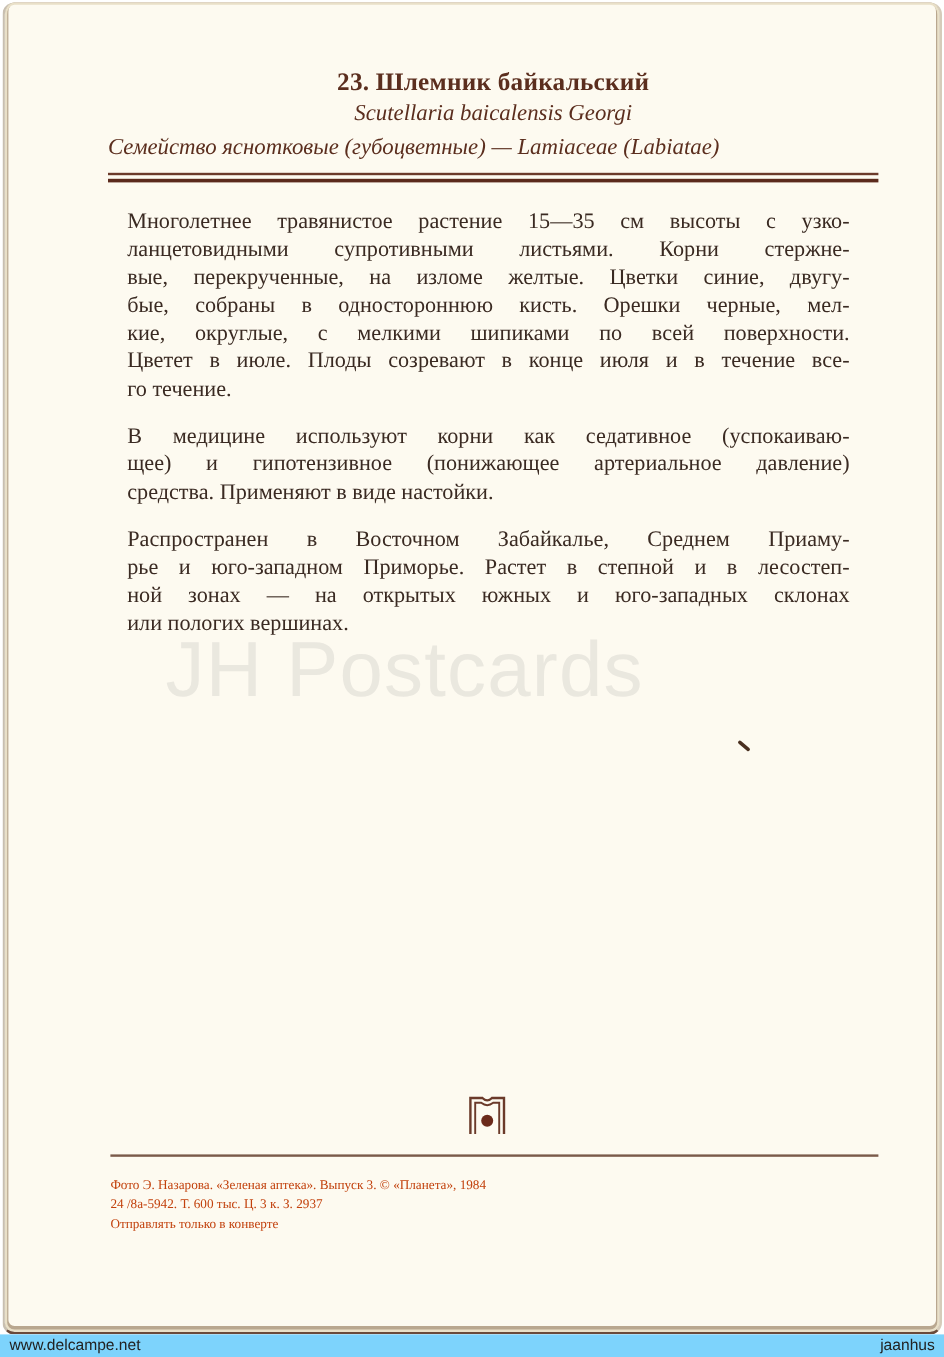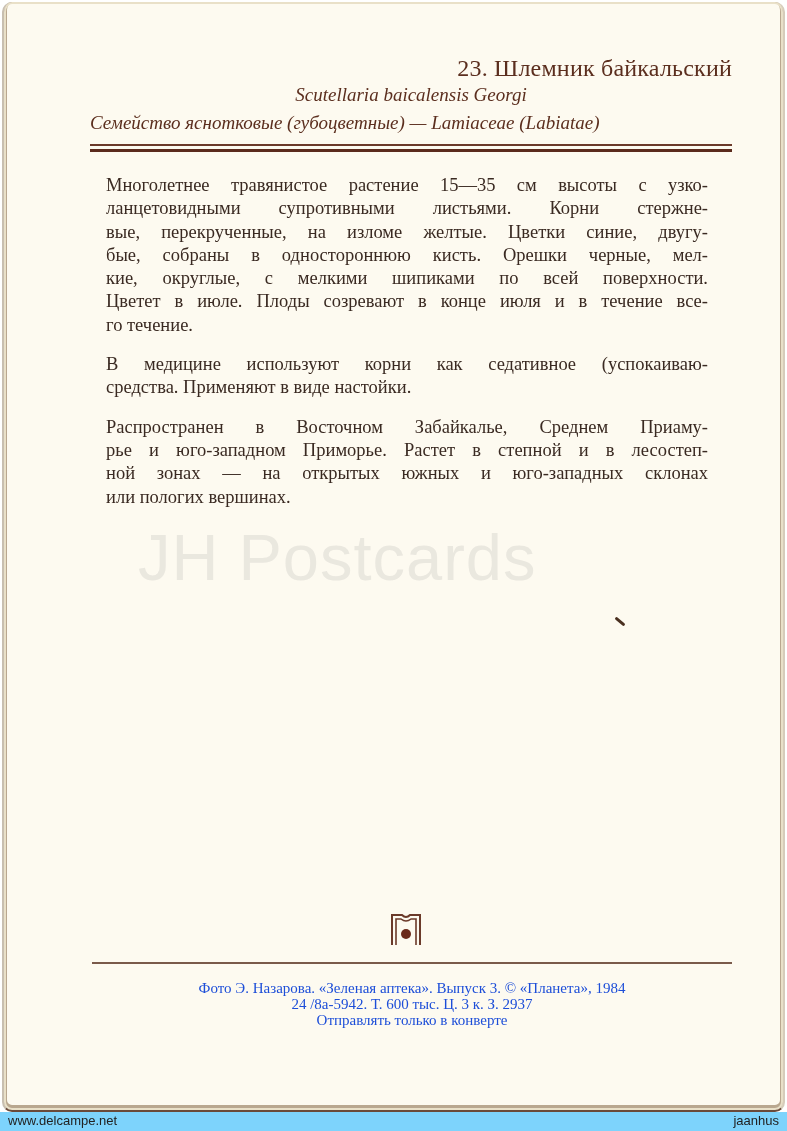--- a/index.html
+++ b/index.html
@@ -22,25 +22,24 @@
       border-right: 2px solid #d6ccba;
     }
     .header {
       position: absolute;
       left: 90px; top: 55px;
       width: 642px;
       text-align: center;
       color: #5b2e1e;
     }
     .title {
-      font-weight: normal;
-      font-size: 24px;
+      font-weight: bold;
+      font-size: 21px;
       line-height: 26px;
       letter-spacing: 0.2px;
-      text-align: right;
     }
     .latin {
       font-style: italic;
       font-size: 19px;
       line-height: 28px;
     }
     .family {
       font-style: italic;
       font-size: 19px;
       line-height: 28px;
@@ -100,23 +99,22 @@
     .footer-rule {
       position: absolute;
       left: 92px; top: 962px;
       width: 640px; height: 2px;
       background: #7a5a4a;
     }
     .footer {
       position: absolute;
       left: 92px; top: 980px;
       width: 640px;
-      text-align: center;
-      color: #1d4ed8;
-      font-size: 15px;
+      color: #c2410c;
+      font-size: 11px;
       line-height: 16px;
     }
     .bottom-strip {
       position: absolute;
       left: 0; top: 1112px;
       width: 787px; height: 19px;
       background: #7dd3fc;
       font-family: "Liberation Sans", sans-serif;
       font-size: 13px;
       color: #222;
@@ -145,20 +143,21 @@
     <span class="line">Многолетнее травянистое растение 15—35 см высоты с узко-</span>
     <span class="line">ланцетовидными супротивными листьями. Корни стержне-</span>
     <span class="line">вые, перекрученные, на изломе желтые. Цветки синие, двугу-</span>
     <span class="line">бые, собраны в одностороннюю кисть. Орешки черные, мел-</span>
     <span class="line">кие, округлые, с мелкими шипиками по всей поверхности.</span>
     <span class="line">Цветет в июле. Плоды созревают в конце июля и в течение все-</span>
     <span class="line last">го течение.</span>
   </p>
   <p>
     <span class="line">В медицине используют корни как седативное (успокаиваю-</span>
+    <span class="line">щее) и гипотензивное (понижающее артериальное давление)</span>
     <span class="line last">средства. Применяют в виде настойки.</span>
   </p>
   <p>
     <span class="line">Распространен в Восточном Забайкалье, Среднем Приаму-</span>
     <span class="line">рье и юго-западном Приморье. Растет в степной и в лесостеп-</span>
     <span class="line">ной зонах — на открытых южных и юго-западных склонах</span>
     <span class="line last">или пологих вершинах.</span>
   </p>
 </div>
 

